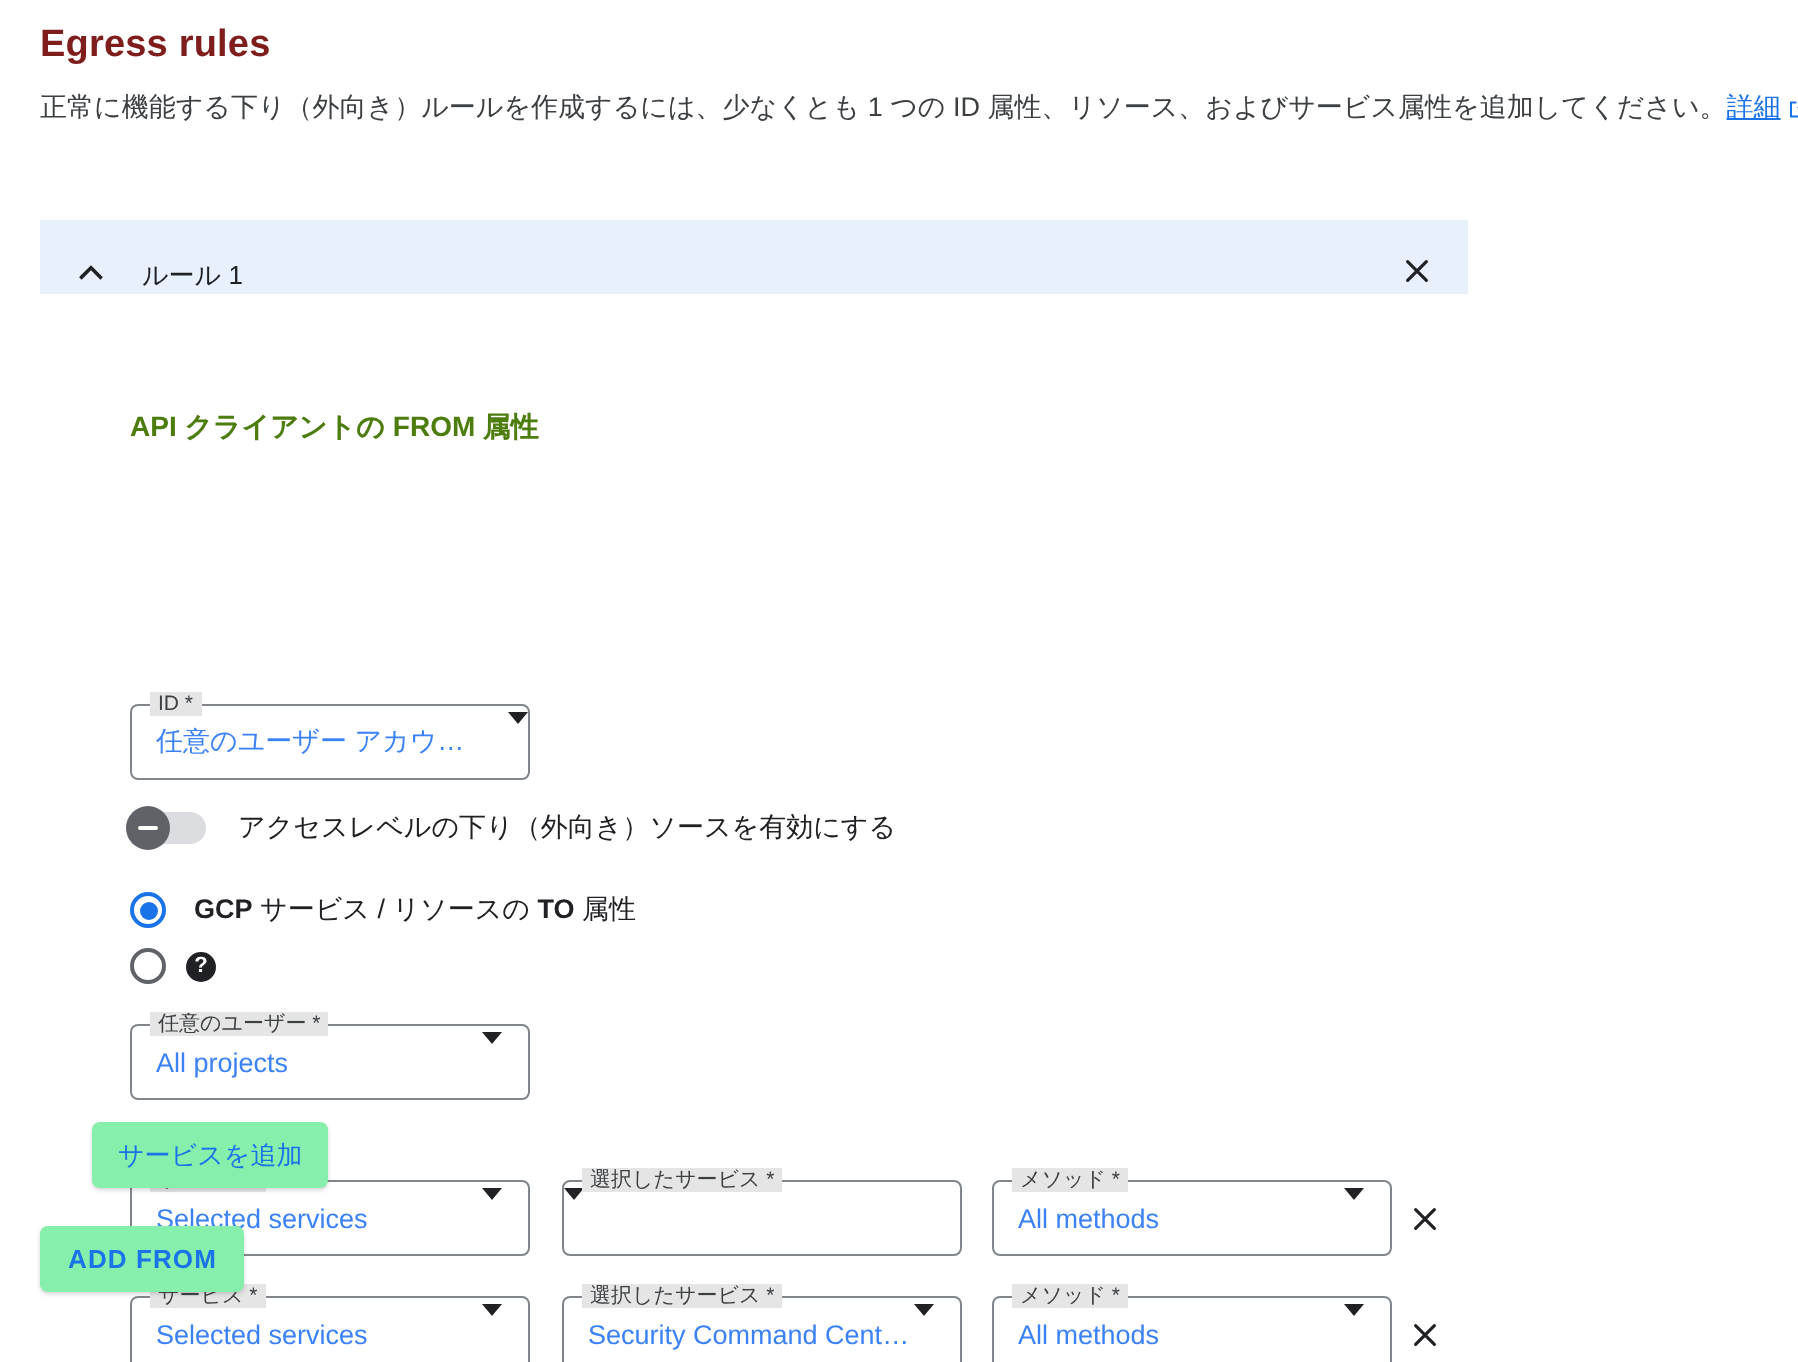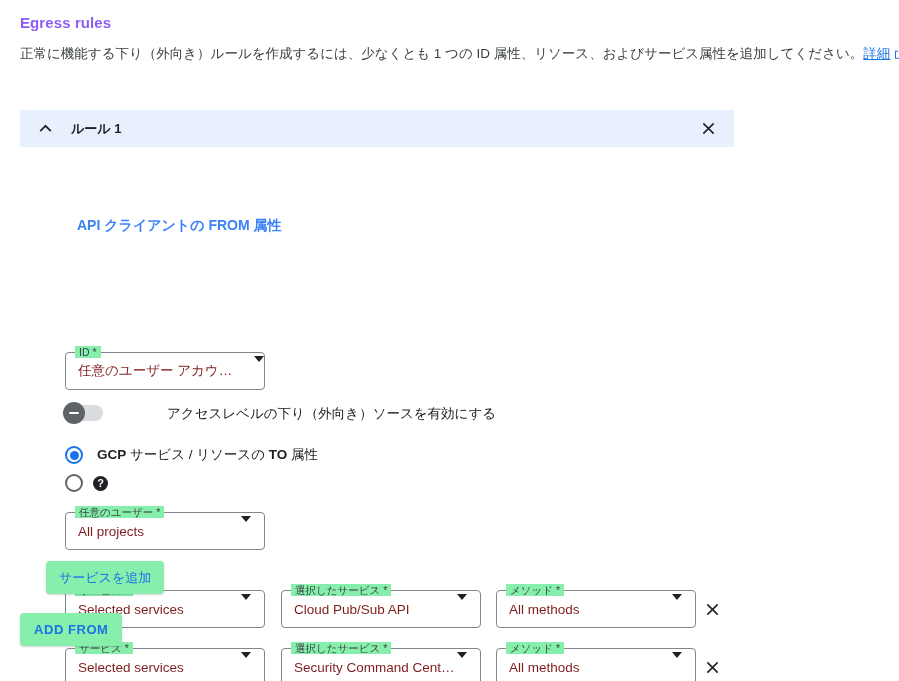--- a/index.html
+++ b/index.html
@@ -15,24 +15,24 @@
     -webkit-font-smoothing: antialiased;
     overflow: hidden;
     position: relative;
   }
 
   
   .page-title {
     position: absolute;
     left: 20px;
     top: 12px;
-    font-size: 15px;
+    font-size: 19px;
     font-weight: 700;
     letter-spacing: .1px;
-    color: #8b5cf6;
+    color: #7f1d1d;
     line-height: 22px;
   }
   .page-desc {
     position: absolute;
     left: 20px;
     top: 44px;
     font-size: 13.5px;
     line-height: 20px;
     color: #3c4043;
     white-space: nowrap;
@@ -53,24 +53,23 @@
   .rule-card {
     position: absolute;
     left: 20px;
     top: 110px;
     width: 714px;
   }
   .rule-header {
     height: 37px;
     background: #e8f0fe;
     display: flex;
-    align-items: center;
+    align-items: flex-end;
     padding: 0 14px 0 14px;
     box-sizing: border-box;
-    font-weight: bold;
   }
   .chevron-btn {
     width: 22px;
     height: 22px;
     display: flex;
     align-items: center;
     justify-content: center;
     cursor: pointer;
     flex: 0 0 auto;
   }
@@ -90,22 +89,22 @@
     flex: 0 0 auto;
   }
 
   .rule-body {
     padding: 0 0 0 25px;
     position: relative;
   }
   .section-heading {
     font-size: 14px;
     font-weight: 700;
-    color: #3b82f6;
-    margin: 12px;
+    color: #4d7c0f;
+    margin: 0;
     padding: 0;
     position: absolute;
     left: 45px;
     top: 58px;
     white-space: nowrap;
   }
 
   
   .field {
     position: absolute;
@@ -115,31 +114,31 @@
     border-radius: 4px;
     background: #fff;
     display: flex;
     align-items: center;
     cursor: pointer;
   }
   .field .legend {
     position: absolute;
     top: -7px;
     left: 9px;
-    background: #86efac;
+    background: #e5e5e5;
     padding: 0 4px;
     font-size: 10.5px;
     line-height: 12px;
     color: #3c4043;
     white-space: nowrap;
     pointer-events: none;
   }
   .field .value {
     font-size: 13.5px;
-    color: #7f1d1d;
+    color: #3b82f6;
     padding-left: 12px;
     white-space: nowrap;
     overflow: hidden;
     text-overflow: ellipsis;
   }
   .field .caret {
     flex: 0 0 auto;
   }
   
   .field.hug .caret { margin-left: 10px; }
@@ -154,21 +153,21 @@
     border-right: 5.5px solid transparent;
     border-top: 6.5px solid #202124;
   }
 
   
   .toggle-row {
     position: absolute;
     left: 45px;
     top: 258px;
     display: flex;
-    gap: 48px;
+    align-items: center;
   }
   .switch {
     width: 38px;
     height: 16px;
     border-radius: 8px;
     background: #dadce0;
     position: relative;
     cursor: pointer;
     flex: 0 0 auto;
   }
@@ -358,21 +357,20 @@
       <span class="caret"><span class="caret-tri"></span></span>
     </div>
 
     <div class="field spread" style="left:45px; top:443px; width:200px;">
       <span class="legend">サービス *</span>
       <span class="value">Selected services</span>
       <span class="caret"><span class="caret-tri"></span></span>
     </div>
     <div class="field spread" style="left:261px; top:443px; width:200px;">
       <span class="legend">選択したサービス *</span>
-      <span class="value">Cloud Pub/Sub API</span>
       <span class="caret"><span class="caret-tri"></span></span>
     </div>
     <div class="field spread" style="left:476px; top:443px; width:200px;">
       <span class="legend">メソッド *</span>
       <span class="value">All methods</span>
       <span class="caret"><span class="caret-tri"></span></span>
     </div>
     <div class="row-remove" style="left:680px; top:450px;">
       <svg width="15" height="15" viewBox="0 0 16 16">
           <path d="M3 3l10 10M13 3L3 13" stroke="#202124" stroke-width="1.7" stroke-linecap="round"></path>

